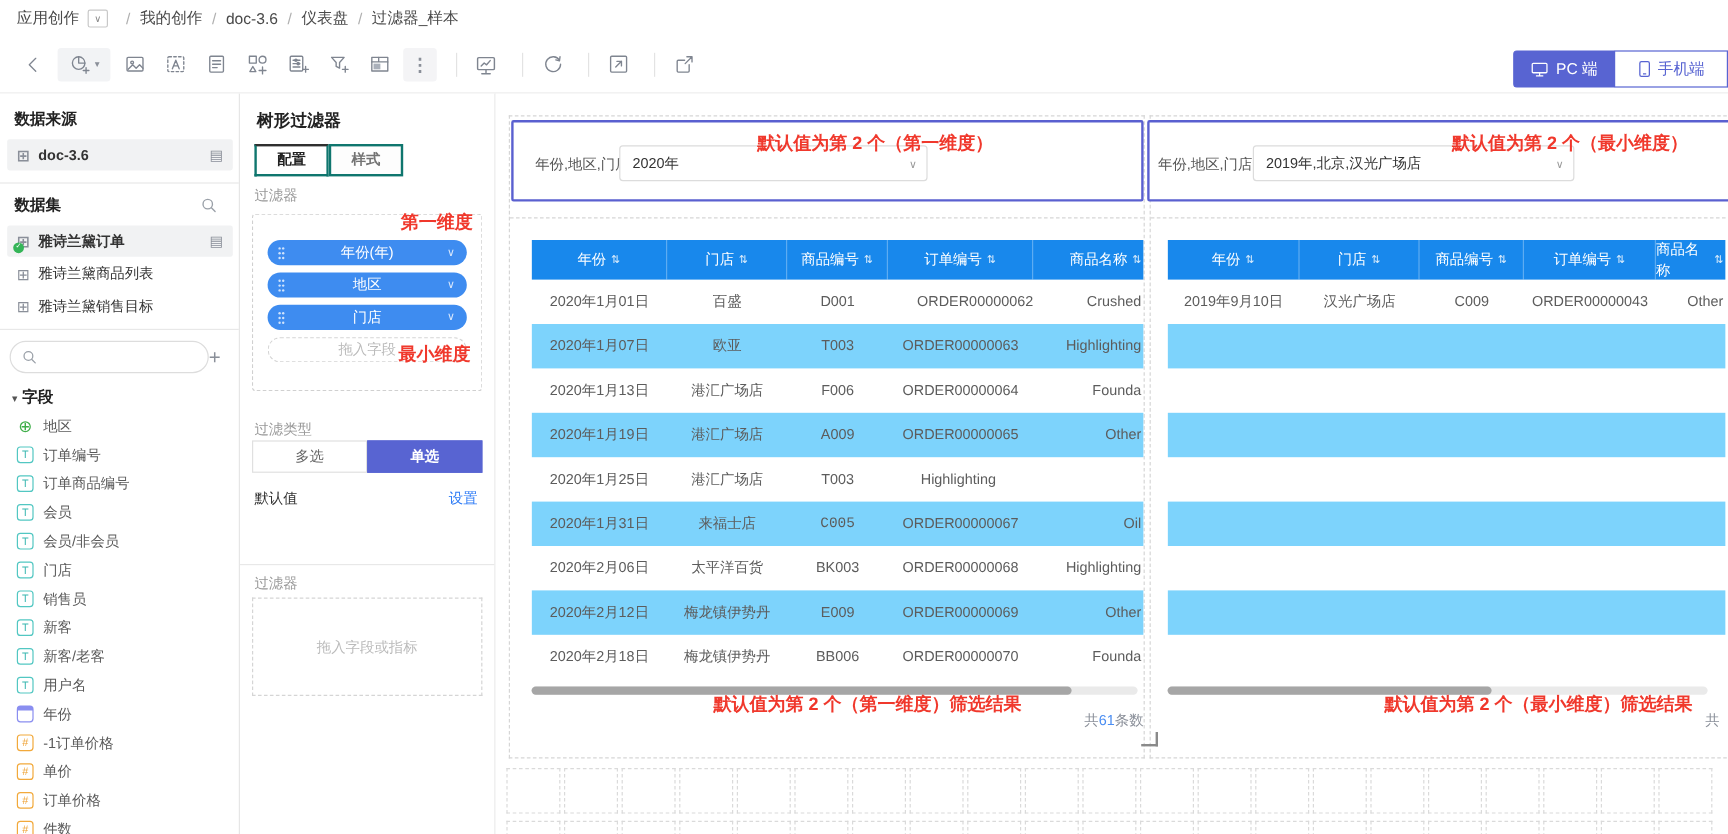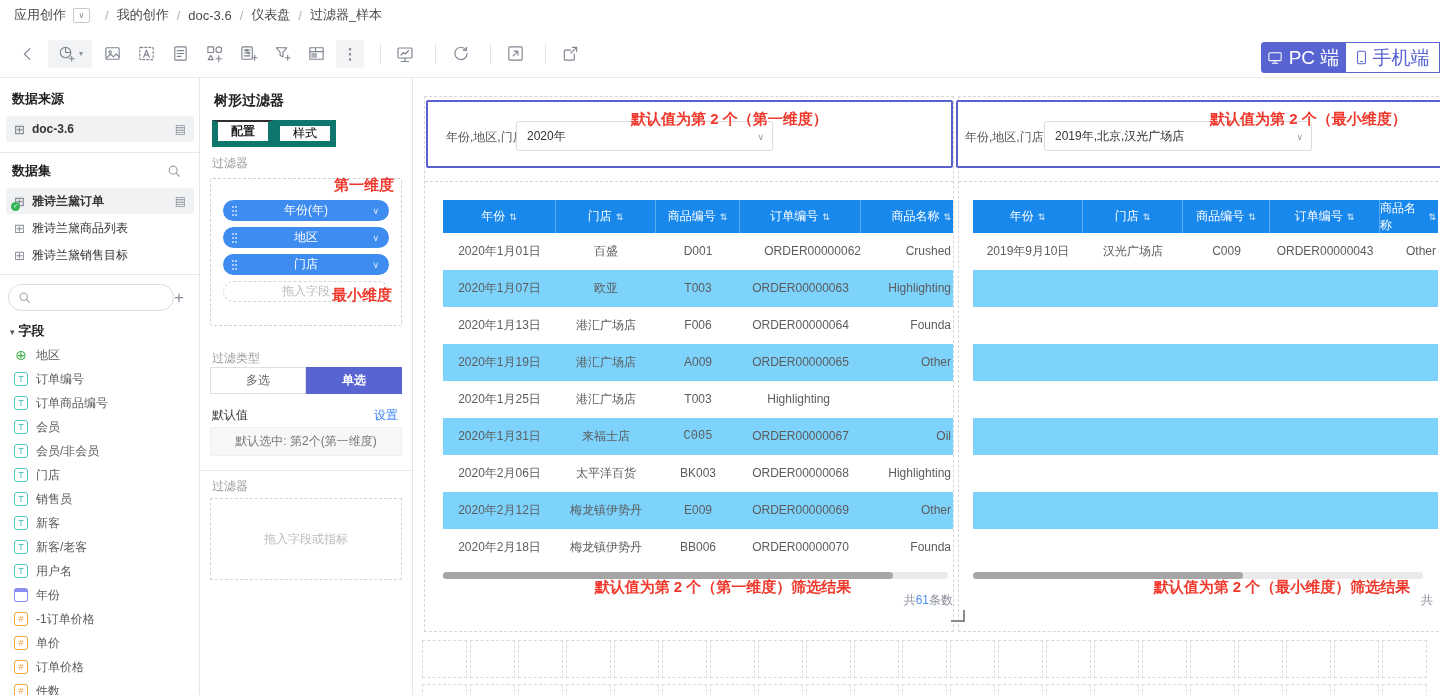--- a/index.html
+++ b/index.html
@@ -15,21 +15,21 @@
   
   .toolbar{position:absolute;left:0;top:30px;width:1440px;height:48px;border-bottom:1px solid #eaeaea;display:flex;align-items:center;padding-left:14px;background:#fff;}
   .tbtn{width:28px;height:28px;display:flex;align-items:center;justify-content:center;margin-right:6px;border-radius:3px;background:transparent;border:none;cursor:pointer;}
   .tbtn svg{stroke:#7f8590;fill:none;stroke-width:1.2;stroke-linecap:round;stroke-linejoin:round;}
   .tbtn.grouped{width:44px;background:#f2f3f5;}
   .tbtn.lightbg{background:#f4f4f6;}
   .tb-chev{font-size:8px;color:#8a8f99;margin-left:3px;}
   .vsep{width:1px;height:20px;background:#e3e3e3;margin:0 10px;}
   .more-dots{color:#8a8f99;font-size:15px;font-weight:bold;letter-spacing:0;}
   .device-toggle{position:absolute;right:0;top:12px;height:31px;display:flex;}
-  .dev-btn{height:31px;display:flex;align-items:center;justify-content:center;gap:6px;font-size:19px;border:1px solid #5864d2;cursor:pointer;}
+  .dev-btn{height:31px;display:flex;align-items:center;justify-content:center;gap:6px;font-size:13px;border:1px solid #5864d2;cursor:pointer;}
   .dev-btn.pc{width:84px;background:#5864d2;color:#fff;border-radius:3px 0 0 3px;}
   .dev-btn.mobile{width:95px;background:#fff;color:#5864d2;}
   .dev-btn svg{stroke:currentColor;fill:none;stroke-width:1.2;}
 
   
   .sidebar{position:absolute;left:0;top:78px;width:200px;height:617px;border-right:1px solid #e6e6e6;background:#fff;overflow:hidden;}
   .sb-title{position:absolute;left:12px;font-weight:bold;font-size:13px;color:#222;}
   .ds-row{position:absolute;left:6px;width:188px;height:26px;display:flex;align-items:center;padding:0 8px;border-radius:2px;cursor:pointer;}
   .ds-row.sel{background:#f1f2f3;font-weight:bold;}
   .dsrc-icon,.tbl-icon{color:#8a8f99;font-size:13px;margin-right:7px;position:relative;line-height:1;}
@@ -46,21 +46,21 @@
   .fi{width:14px;height:14px;margin-right:8px;display:flex;align-items:center;justify-content:center;border-radius:3px;font-size:9px;flex:none;}
   .fi-geo{color:#3fae49;font-size:14px;}
   .fi-text{border:1px solid #52c7c2;color:#3db8b2;}
   .fi-date{border:1px solid #8a8ef0;border-top:4px solid #8a8ef0;}
   .fi-num{border:1px solid #f2a93b;color:#ee9f2e;}
 
   
   .config{position:absolute;left:200px;top:78px;width:213px;height:617px;border-right:1px solid #e6e6e6;background:#fff;overflow:hidden;}
   .cfg-title{position:absolute;left:14px;top:14px;font-weight:bold;font-size:14px;color:#222;}
   .tabs{position:absolute;left:12px;top:42px;display:flex;}
-  .tab{width:62px;height:27px;display:flex;align-items:center;justify-content:center;border:6px solid #0f766e;color:#000000;cursor:pointer;background:#fdfdfd;}
+  .tab{width:62px;height:27px;display:flex;align-items:center;justify-content:center;border:2px solid #0f766e;color:#737373;cursor:pointer;background:#fdfdfd;font-weight:bold;}
   .tab.active{border-top:2px solid #2f2f2f;background:#fff;color:#222;font-weight:bold;}
   .cfg-label{position:absolute;left:12px;color:#999;}
   .dash-box{position:absolute;left:10px;width:192px;border:1px dashed #d0d0d0;border-radius:3px;}
   .pill{width:166px;height:21px;border-radius:11px;background:#3e8cf0;color:#fff;display:flex;align-items:center;margin:0 auto 6px;position:relative;cursor:grab;}
   .pill .grip{position:absolute;left:9px;top:6px;width:2px;height:2px;border-radius:50%;background:#cfe3fc;box-shadow:0 4px 0 #cfe3fc,0 8px 0 #cfe3fc,3px 0 0 #cfe3fc,3px 4px 0 #cfe3fc,3px 8px 0 #cfe3fc;}
   .pill .pl{flex:1;text-align:center;font-size:12px;}
   .pill .pc{position:absolute;right:10px;font-size:9px;color:#dce9fb;}
   .pill.placeholder{background:#fff;border:1px dashed #d5d5d5;color:#bbb;cursor:default;}
   .pill.placeholder .pl{text-align:center;}
   .red-note{position:absolute;color:#f0382c;font-weight:bold;font-size:15px;white-space:nowrap;z-index:5;}
@@ -360,21 +360,20 @@
   </div>
   <div class="red-note" style="left:134px;top:98px">第一维度</div>
   <div class="red-note" style="left:132px;top:208px">最小维度</div>
   <div class="cfg-label" style="top:272px">过滤类型</div>
   <div class="seg">
     <div class="seg-btn">多选</div>
     <div class="seg-btn on">单选</div>
   </div>
   <div class="def-label">默认值</div>
   <div class="def-set">设置</div>
-  <div class="def-box">默认选中: 第2个(第一维度)</div>
   <div class="cfg-hr"></div>
   <div class="cfg-label" style="top:400px">过滤器</div>
   <div class="dash-box2">拖入字段或指标</div>
 </section>
 
 <main class="canvas">
 
   <div class="cell" style="left:11px;top:18px;width:530px;height:536px">
       <div class="divider"></div>
     </div>

